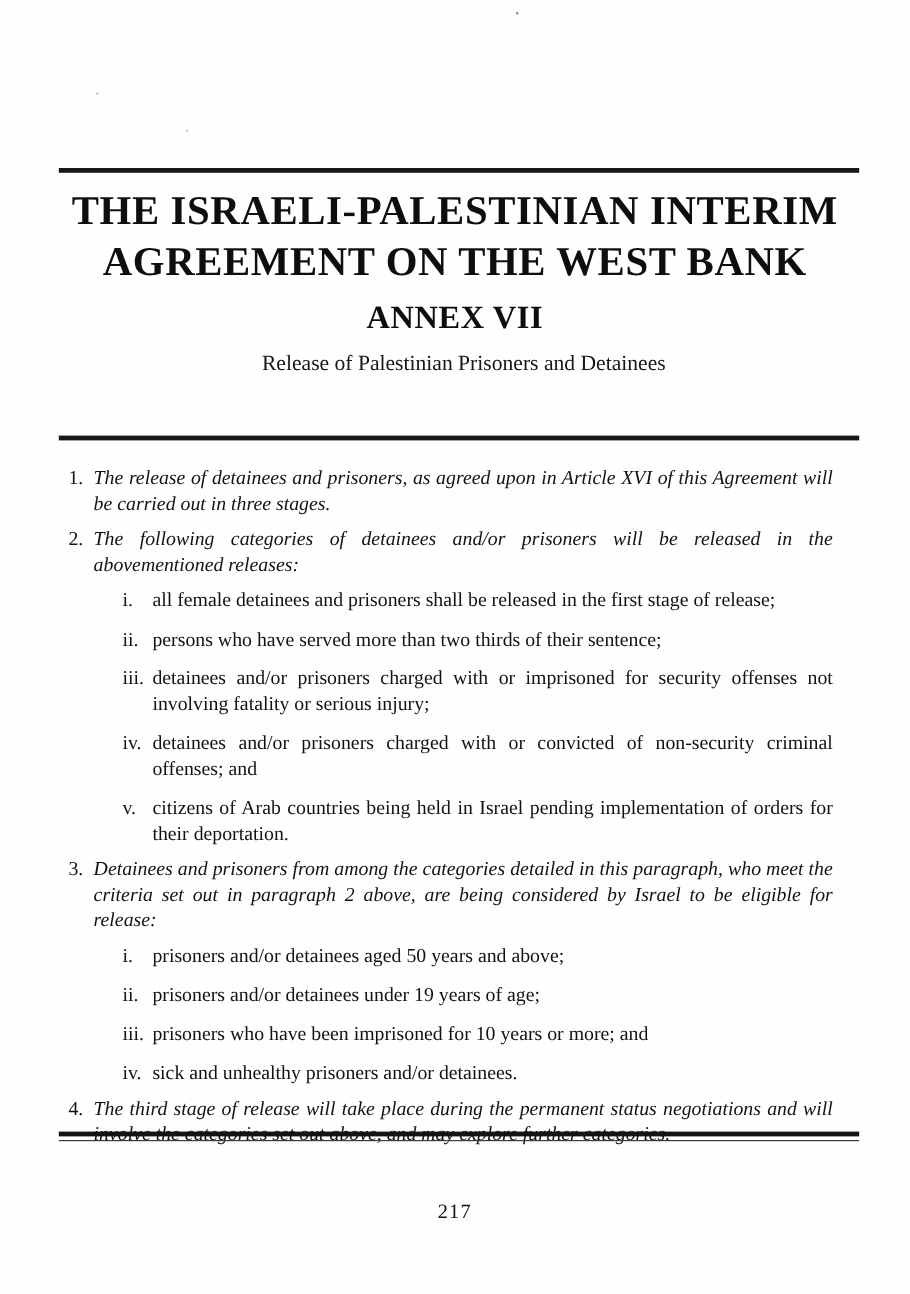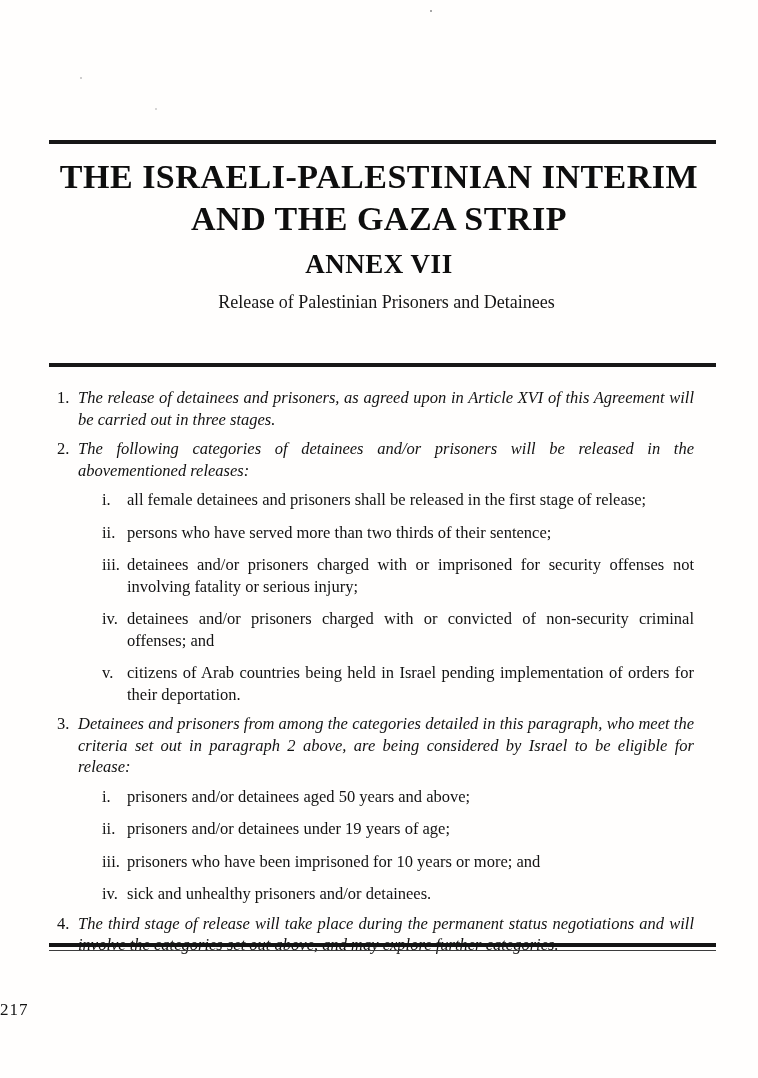--- a/index.html
+++ b/index.html
@@ -102,20 +102,21 @@
     flex: 1;
     text-align: justify;
   }
   .sub:last-child { margin-bottom: 0; }
   
   .page-number {
     position: absolute;
     top: 1000px;
     left: 0;
     width: 758px;
+    text-align: center;
     font-size: 17px;
     letter-spacing: 1px;
   }
   
   .speck {
     position: absolute;
     background: #8a8a8a;
     border-radius: 50%;
   }
   .speck-1 { top: 10px;  left: 430px; width: 2px; height: 2px; }
@@ -128,21 +129,21 @@
 <div class="page">
 
   <span class="speck speck-1"></span>
   <span class="speck speck-2"></span>
   <span class="speck speck-3"></span>
 
   <div class="rule rule-top"></div>
 
   <div class="header">
     <div class="title-line">THE ISRAELI-PALESTINIAN INTERIM</div>
-    <div class="title-line">AND THE GAZA STRIP</div>
+    <div class="title-line">AGREEMENT ON THE WEST BANK</div>
     <div class="annex">ANNEX VII</div>
     <div class="subtitle">Release of Palestinian Prisoners and Detainees</div>
   </div>
 
   <div class="rule rule-mid"></div>
 
   <div class="doc-body">
 
     <div class="item">
       <span class="num">1.</span>

